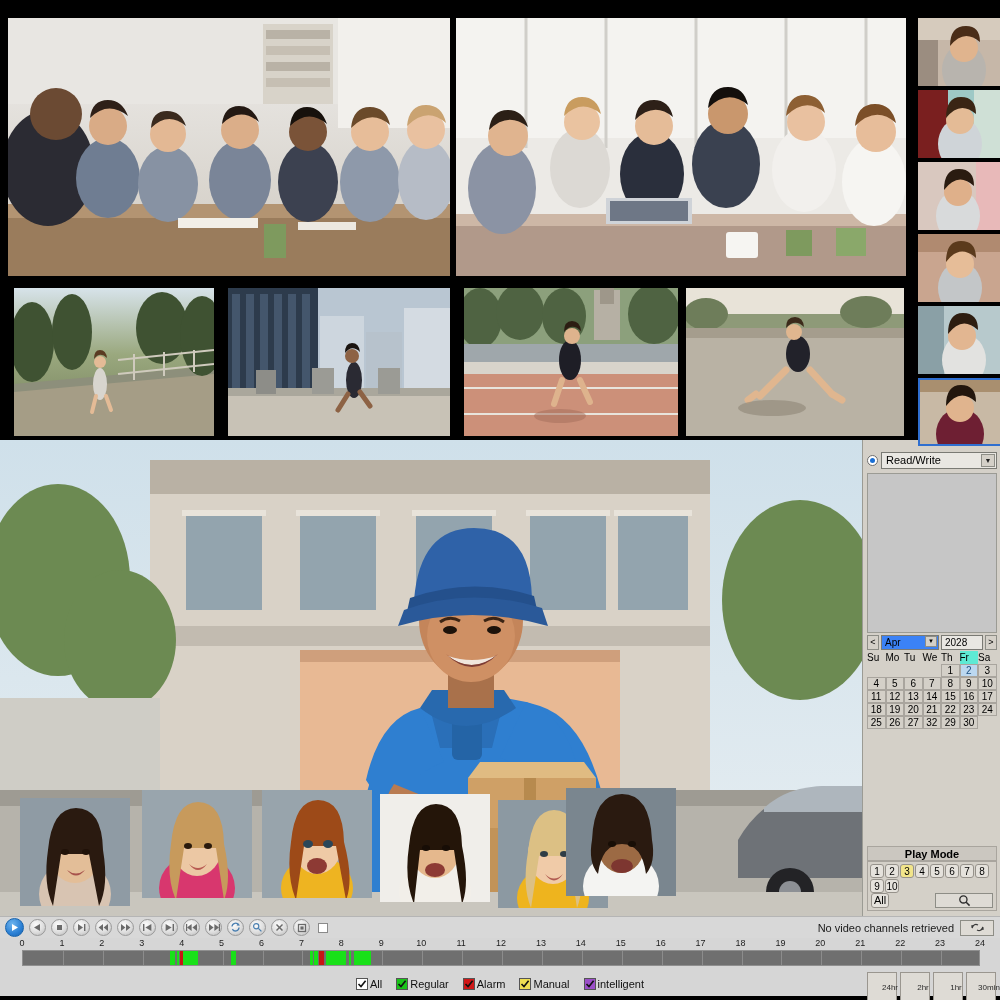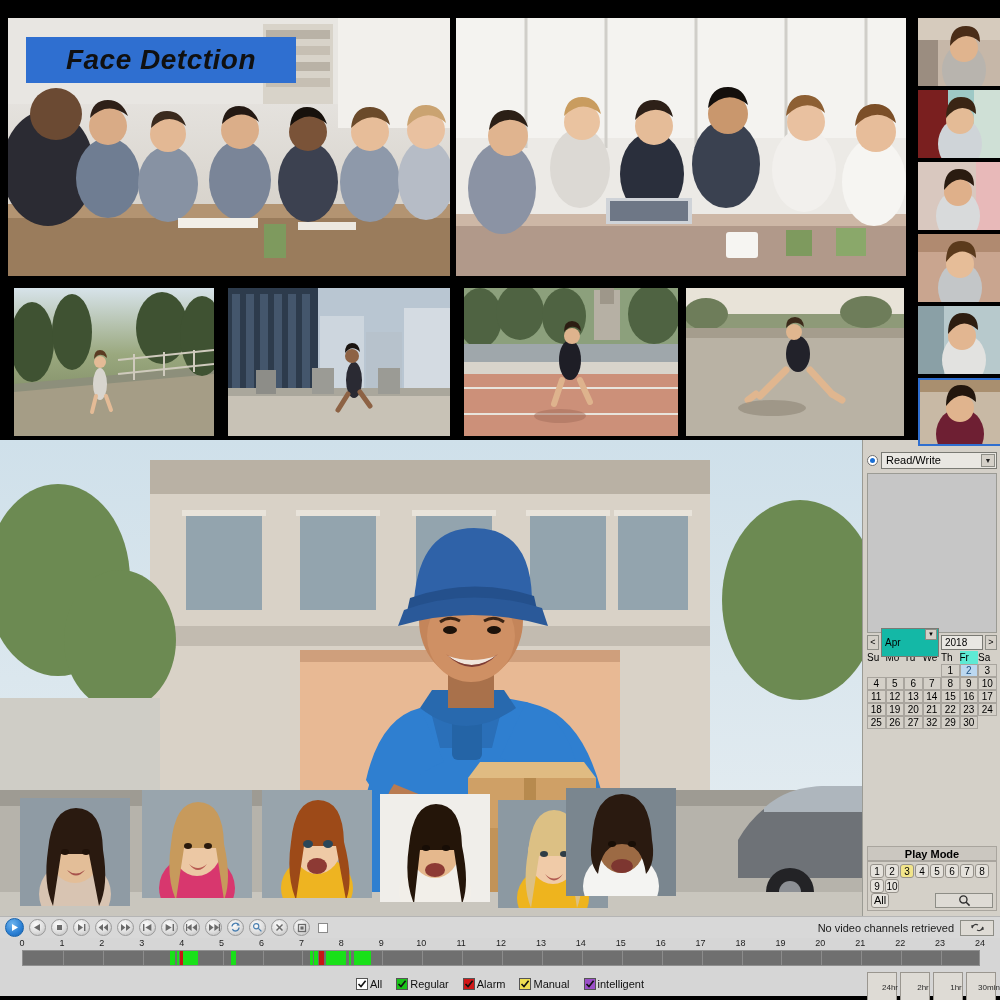--- a/index.html
+++ b/index.html
@@ -106,21 +106,21 @@
   }
 
   
   .cal { position: absolute; left: 4px; top: 194px; width: 130px; }
   .cal-head { display: flex; align-items: center; height: 16px; gap: 2px; }
   .cal-nav {
     width: 12px; height: 15px; background: #d4d0c8; border: 1px solid #8d8d86;
     font-size: 9px; display: flex; align-items: center; justify-content: center; color: #000;
   }
   .cal-mon {
-    flex: 1; height: 29px; background: #14b8a6; border: 1px solid #7a7a74;
+    flex: 1; height: 15px; background: #3b82f6; border: 1px solid #7a7a74;
     font-size: 10px; padding-left: 3px; display: flex; align-items: center;
     position: relative; color: #000;
   }
   .cal-mon .arrowbox {
     position: absolute; right: 1px; top: 0px; width: 12px; height: 11px;
     background: #d4d0c8; border: 1px solid #8d8d86;
     display: flex; align-items: center; justify-content: center; font-size: 6px;
   }
   .cal-yr {
     width: 42px; height: 15px; background: #e9e7e2; border: 1px solid #7a7a74;
@@ -280,23 +280,20 @@
           <circle cx="362" cy="114" r="19" fill="#e7bd99"></circle>
           <path d="M343 110 q20 -20 39 -3 q-4 -18 -20 -18 q-17 0 -19 21z" fill="#6b4a2a"></path>
           <ellipse cx="418" cy="162" rx="28" ry="40" fill="#b6bcc6"></ellipse>
           <circle cx="418" cy="112" r="19" fill="#e9c1a0"></circle>
           <path d="M399 108 q20 -20 39 -3 q-4 -18 -20 -18 q-17 0 -19 21z" fill="#caa371"></path>
         </g>
         <rect x="170" y="200" width="80" height="10" fill="#f2efe8"></rect>
         <rect x="290" y="204" width="58" height="8" fill="#ece8e0"></rect>
         <rect x="256" y="206" width="22" height="34" fill="#7e9a5e"></rect>
       </svg>
-      <div class="fd-banner">
-        <span>Face Detction</span>
-      </div>
     </div>
 
     <div class="vcell" style="left:456px; top:4px; width:450px; height:258px;">
       <svg class="ph" viewBox="0 0 450 258" preserveAspectRatio="none">
         <rect width="450" height="258" fill="#eceae6"></rect>
         <rect x="0" y="0" width="450" height="120" fill="#f4f3f0"></rect>
         <g stroke="#d0cec9" stroke-width="3">
           <line x1="70" y1="0" x2="70" y2="130"></line>
             <line x1="150" y1="0" x2="150" y2="130"></line>
           <line x1="240" y1="0" x2="240" y2="130"></line>
@@ -680,21 +677,21 @@
 
     <div class="filelist"></div>
 
     <div class="cal">
       <div class="cal-head">
         <div class="cal-nav">&lt;</div>
         <div class="cal-mon">
           <span>Apr</span>
           <span class="arrowbox">▼</span>
         </div>
-        <div class="cal-yr">2018</div>
+        <div class="cal-yr">2028</div>
         <div class="cal-nav">&gt;</div>
       </div>
       <div class="cal-dow" id="cal-dow">
           <span>Su</span>
           <span>Mo</span>
           <span>Tu</span>
           <span>We</span>
           <span>Th</span>
           <span class="hl">Fr</span>
           <span>Sa</span>

